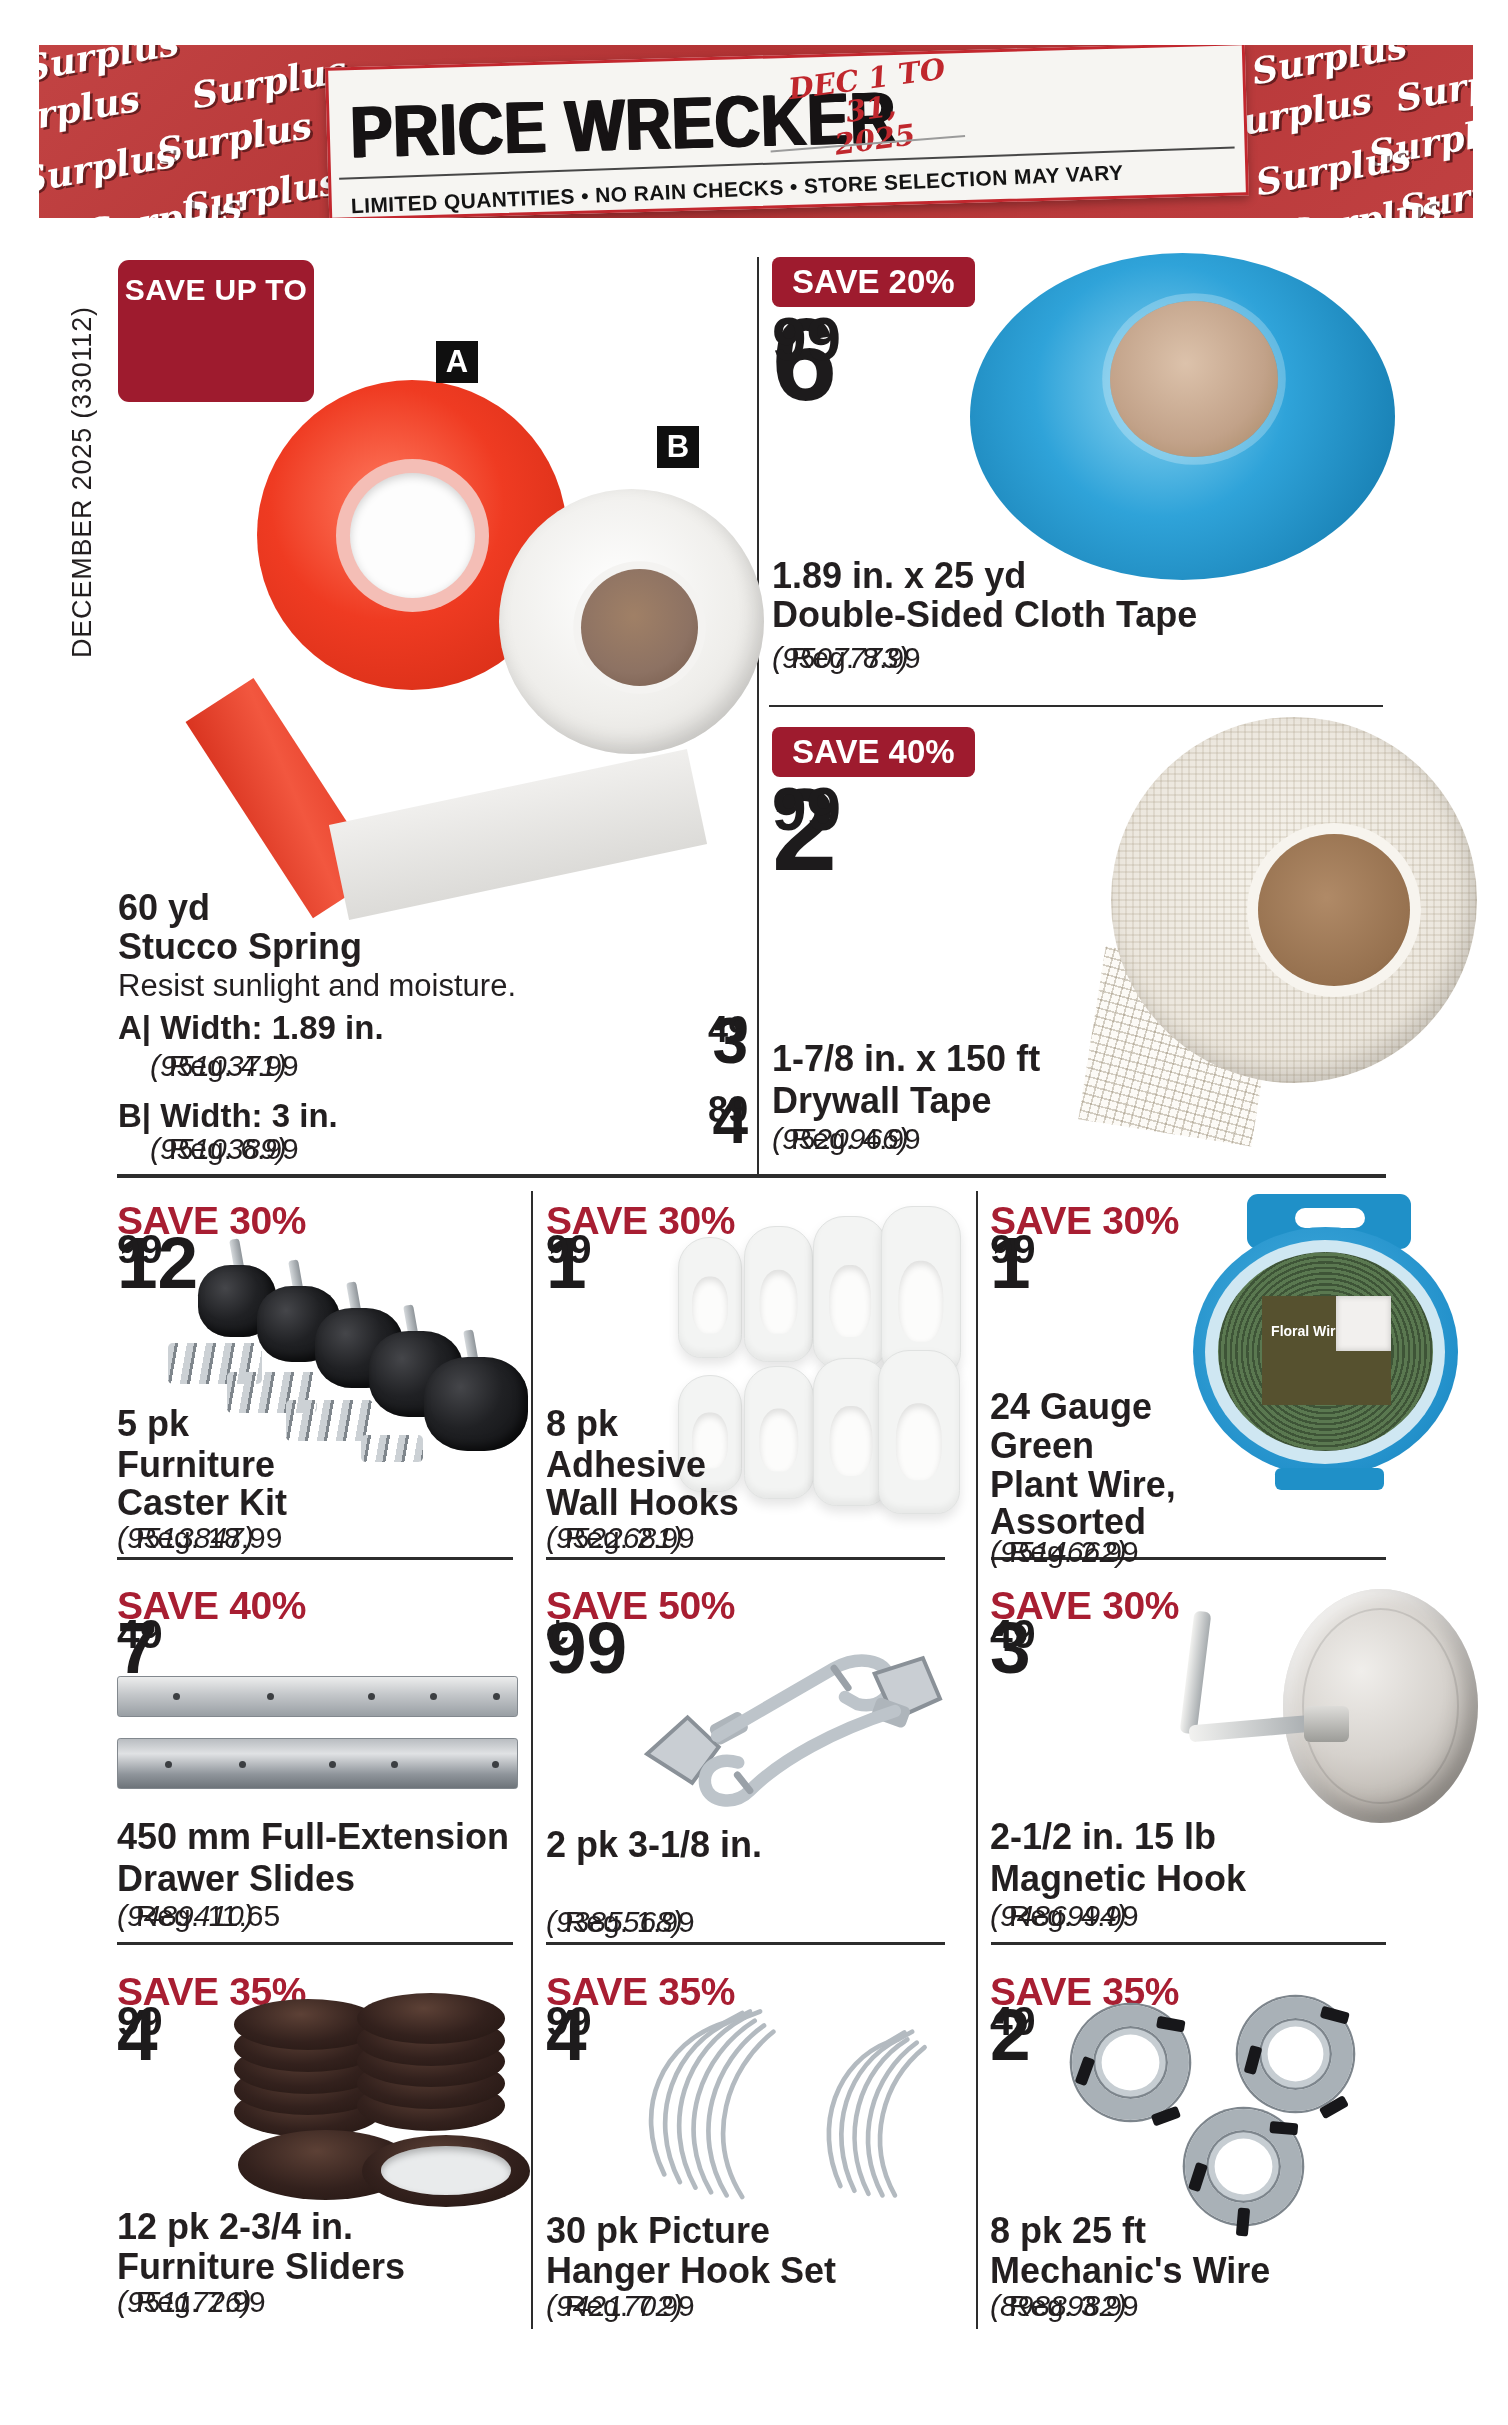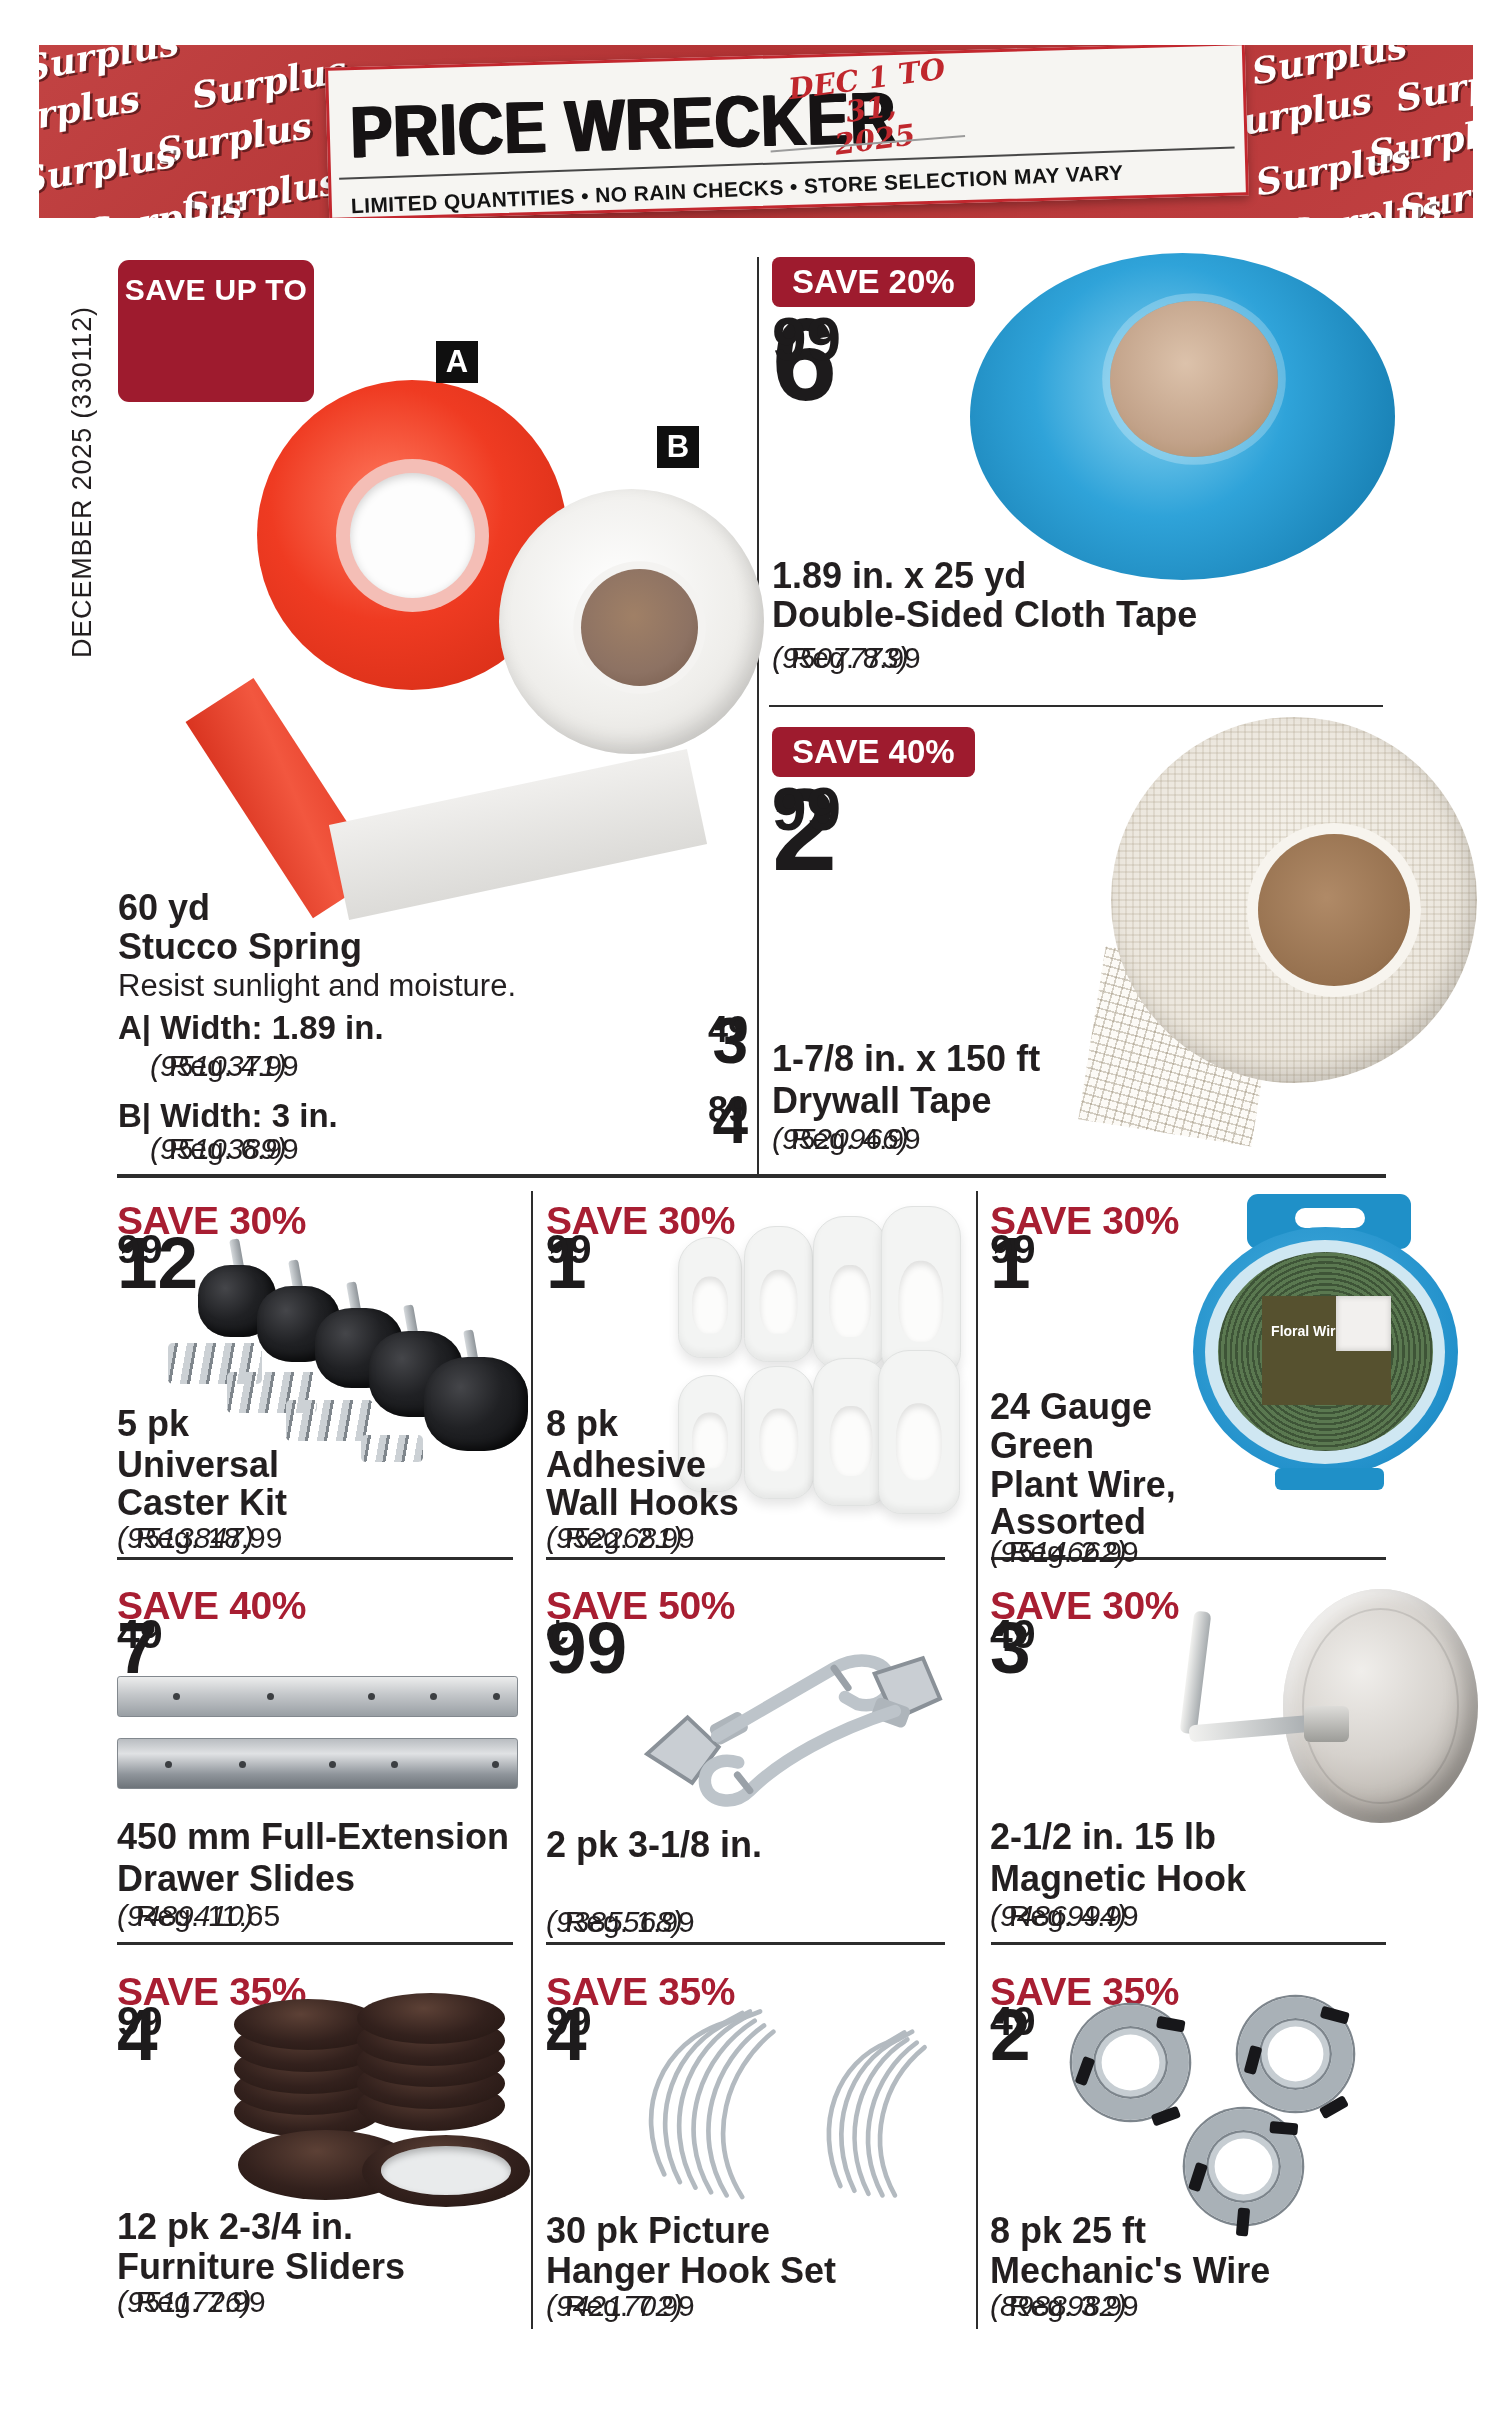--- a/index.html
+++ b/index.html
@@ -281,21 +281,21 @@
     <div class="caster-stem" style="left:238px;top:62px"></div>
     <div class="caster-body" style="left:201px;top:88px;width:94px;height:86px"></div>
     <div class="caster-stem" style="left:298px;top:87px"></div>
     <div class="caster-body" style="left:256px;top:114px;width:104px;height:94px"></div>
     <div class="screws" style="left:0px;top:100px;width:94px"></div>
     <div class="screws" style="left:59px;top:129px;width:90px"></div>
     <div class="screws" style="left:118px;top:157px;width:87px"></div>
     <div class="screws" style="left:193px;top:192px;width:62px;height:26.5px"></div>
   </div>
   <div class="pname" style="left:117px;top:1403px">5 pk</div>
-  <div class="pname" style="left:117px;top:1444px">Universal</div>
+  <div class="pname" style="left:117px;top:1444px">Furniture</div>
   <div class="pname" style="left:117px;top:1482px">Caster Kit</div>
   <div class="ppart" style="left:117px;top:1521px">
     <span class="pno">(9513847)</span>
       <span class="reg">Reg. 18.99</span>
   </div>
 
   <div class="save" style="left:546px;top:1199px">SAVE 30%</div>
   <div class="price p-lg" style="left:546px;top:1233px">
     <span style="position:static">1</span>
       <span class="c">99</span>

